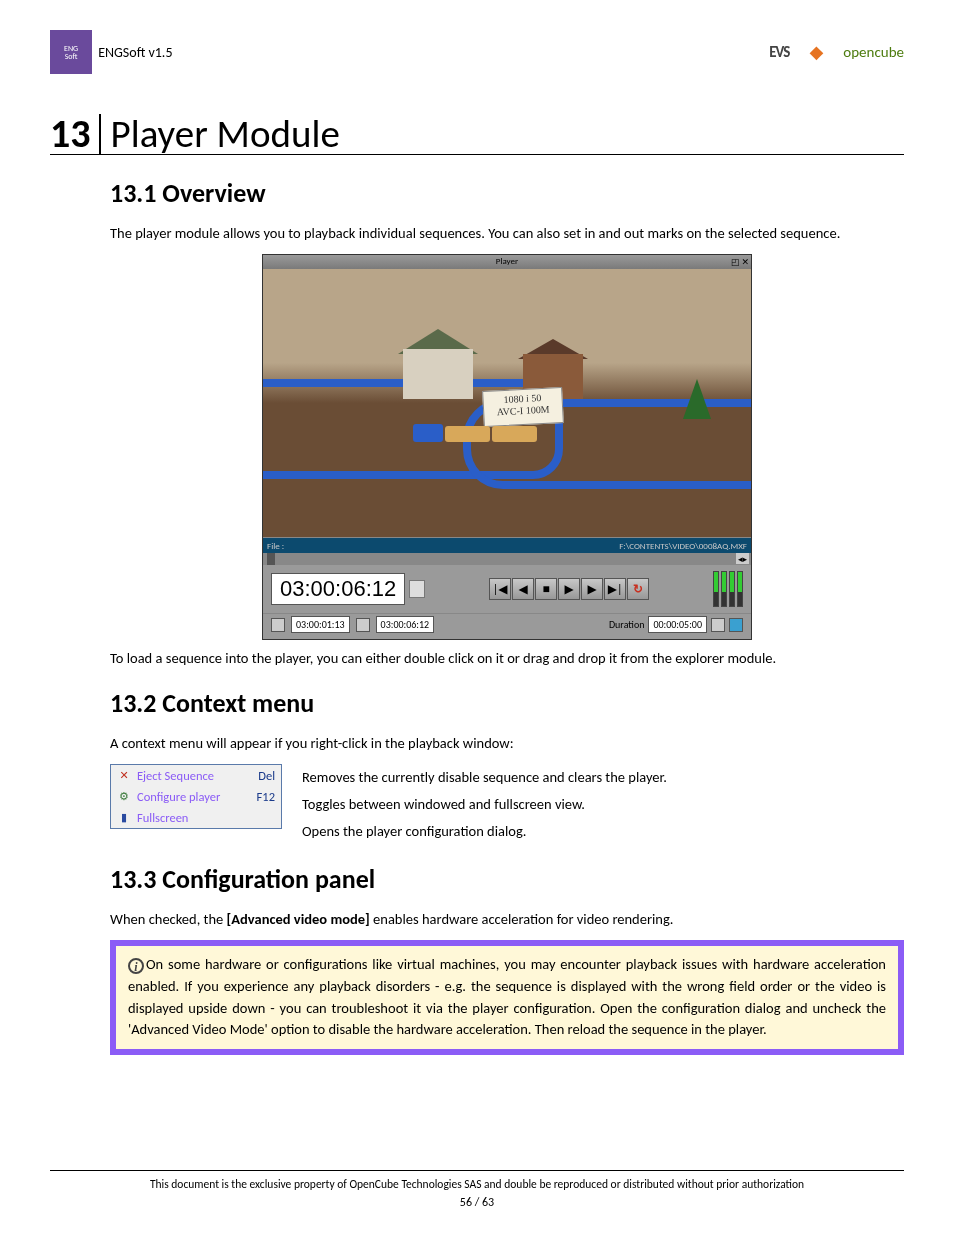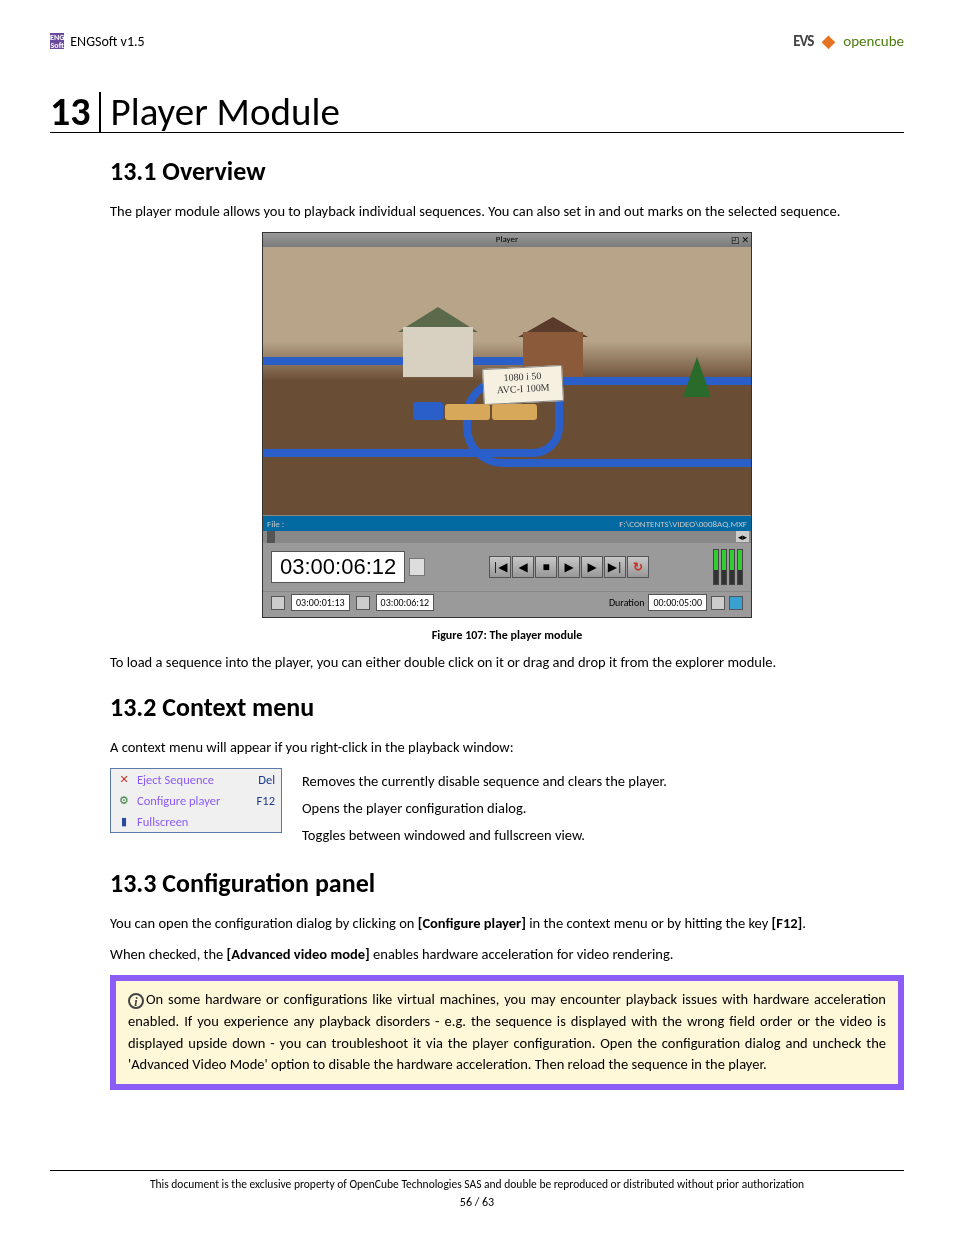--- a/index.html
+++ b/index.html
@@ -24,28 +24,28 @@
     display: flex;
     align-items: center;
     gap: 6px;
     font-size: 14px;
   }
   .logo-box {
     background: #6a4a9c;
     color: #fff;
     font-size: 8px;
     line-height: 8px;
-    padding: 0;
-    font-weight: bold;
+    padding: 14px;
+    font-weight: normal;
     text-align: center;
   }
   .header-right {
     display: flex;
     align-items: center;
-    gap: 8px;
+    gap: 20px;
   }
   .evs-logo { font-weight: 800; font-size: 15px; color: #444; letter-spacing: -1px;}
   .oc-bullet { color: #e67321; font-size: 18px;}
   .oc-text { font-size: 15px; color: #4d7c0f; font-weight: 500;}
   .chapter-row {
     display: flex;
     align-items: baseline;
     border-bottom: 1.5px solid #000;
     margin-bottom: 22px;
   }
@@ -128,21 +128,21 @@
     background:#f5f0e0; border:1px solid #888; font-size:10px; padding:3px;
     font-family: 'Comic Sans MS', cursive; color:#333; line-height:1.2;
     text-align:center; transform: rotate(-3deg);
   }
   .train {
     position:absolute; left:150px; top:155px; display:flex; gap:2px;
   }
   .loco { width:30px; height:18px; background:#2a5ec8; border-radius:3px;}
   .car { width:45px; height:16px; background:#d8a85a; border-radius:3px; margin-top:2px;}
   .file-bar {
-    background:#0369a1; color:#c8c8c8; font-size:9px; padding:2px 4px;
+    background:#0c4a6e; color:#c8c8c8; font-size:9px; padding:2px 4px;
     display:flex; justify-content:space-between; border-top:1px solid #888;
   }
   .seek-bar { height:12px; background:#888; position:relative;}
   .seek-handle { position:absolute; left:4px; top:0px; width:8px; height:12px; background:#555;}
   .tiny-arrows { position:absolute; right:2px; top:0; font-size:9px; color:#000; background:#ccc; padding:0 2px;}
   .control-bar {
     background:#9a9a9a; padding:6px 8px; display:flex; align-items:center;
     justify-content:space-between;
   }
   .timecode-big {
@@ -310,21 +310,20 @@
           <span class="sq-icon"></span>
           <span class="small-tc">03:00:06:12</span>
           <div class="dur-group">
             <span>Duration</span>
             <span class="small-tc">00:00:05:00</span>
             <span class="sq-icon"></span>
             <span class="sq-icon" style="background:#3aa0d0"></span>
           </div>
         </div>
       </div>
-      <div class="caption">Figure 107: The player module</div>
     </div>
 
     <div class="body-text">To load a sequence into the player, you can either double click on it or drag and drop it from the explorer module.</div>
   </div>
 
   <div class="section">
     <div class="section-title">13.2 Context menu</div>
     <div class="body-text">A context menu will appear if you right-click in the playback window:</div>
     <div class="context-row">
       <div class="menu-shot">
@@ -339,31 +338,28 @@
           <span class="mkey">F12</span>
         </div>
         <div class="menu-item">
           <span class="micon" style="color:#2a4aa0">▮</span>
           <span class="mlabel">Fullscreen</span>
           <span class="mkey"></span>
         </div>
       </div>
       <div class="menu-desc">
         <div>Removes the currently disable sequence and clears the player.</div>
+        <div>Toggles between windowed and fullscreen view.</div>
         <div>Opens the player configuration dialog.</div>
-        <div>Toggles between windowed and fullscreen view.</div>
       </div>
     </div>
   </div>
 
   <div class="section">
     <div class="section-title">13.3 Configuration panel</div>
-    <div class="body-text">
-      <span>You can open the configuration dialog by clicking on </span><b>[Configure player]</b><span> in the context menu or by hitting the key </span><b>[F12]</b><span>.</span>
-    </div>
     <div class="body-text">
       <span>When checked, the </span><b>[Advanced video mode]</b><span> enables hardware acceleration for video rendering.</span>
     </div>
     <div class="info-box">
       <span class="info-icon">i</span><span>On some hardware or configurations like virtual machines, you may encounter playback issues with hardware acceleration enabled. If you experience any playback disorders - e.g. the sequence is displayed with the wrong field order or the video is displayed upside down - you can troubleshoot it via the player configuration. Open the configuration dialog and uncheck the 'Advanced Video Mode' option to disable the hardware acceleration. Then reload the sequence in the player.</span>
     </div>
   </div>
 
 </div>
 

